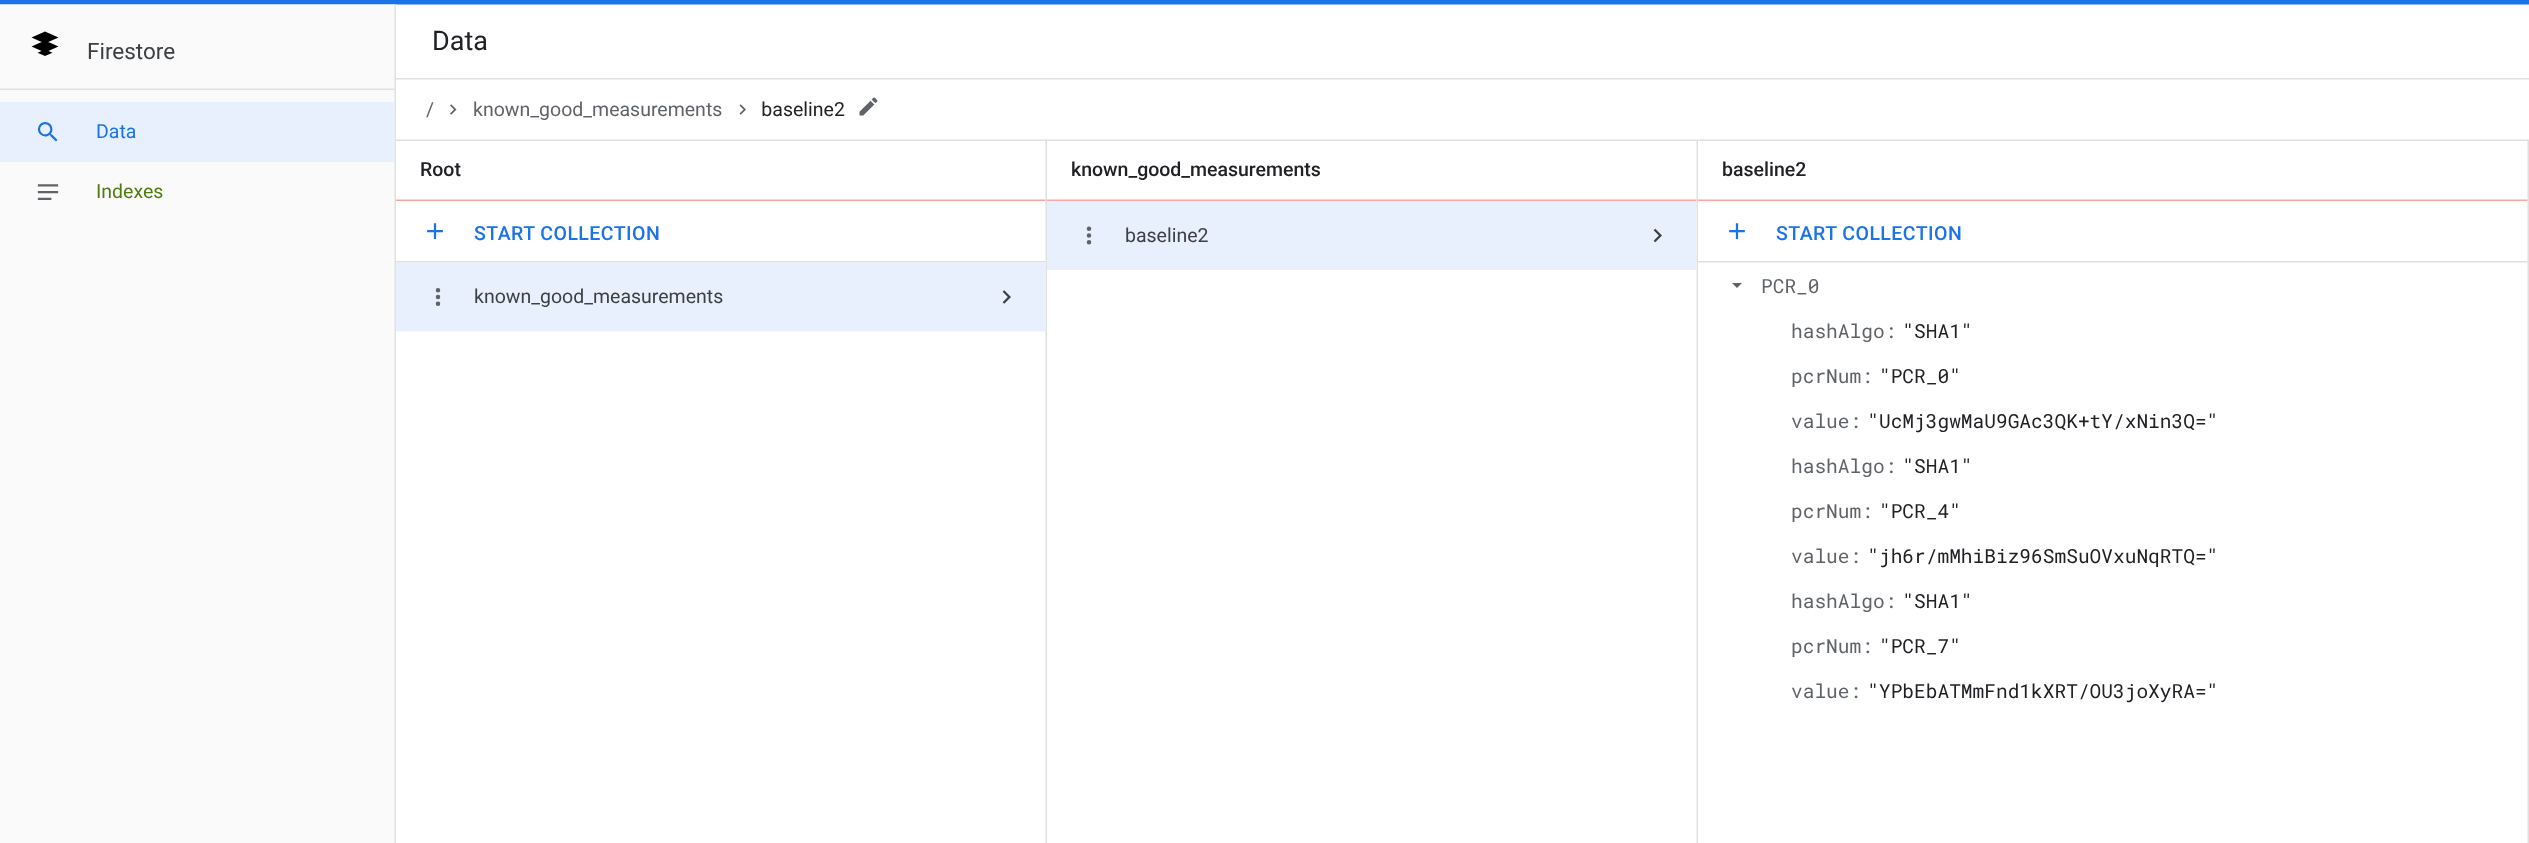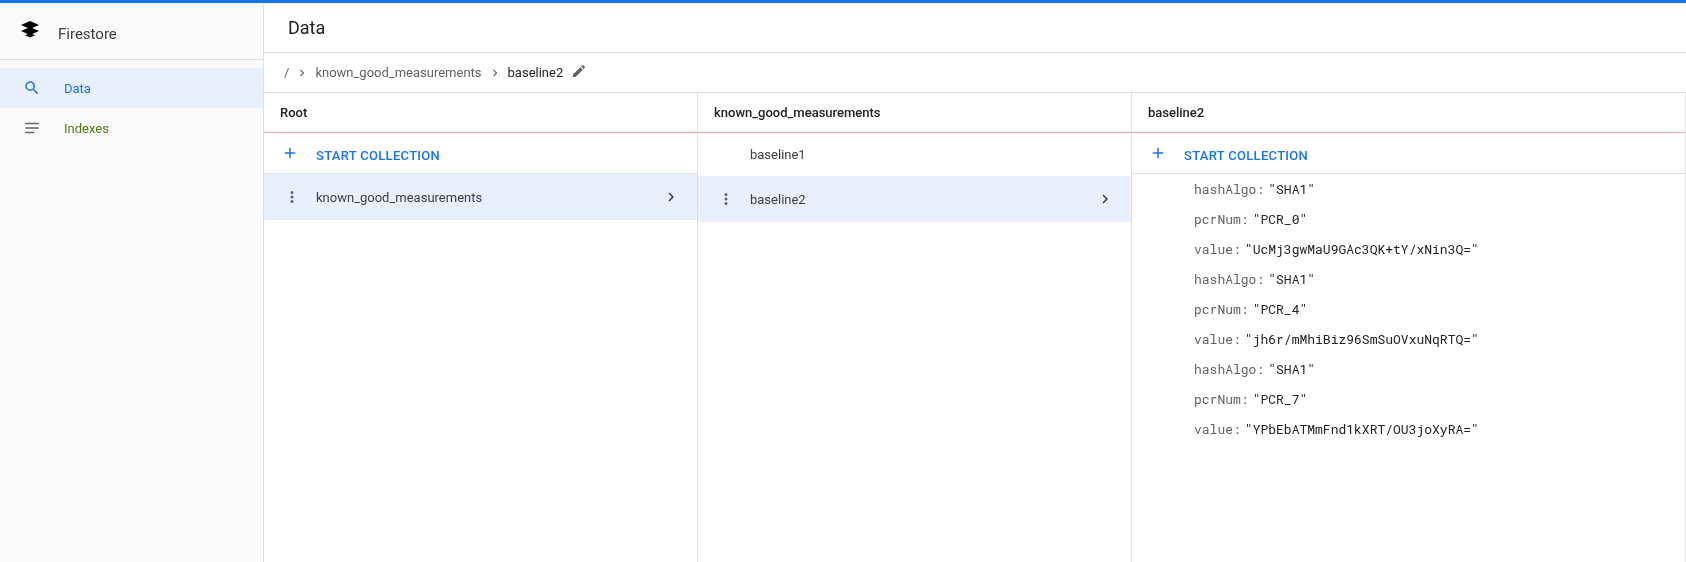--- a/index.html
+++ b/index.html
@@ -146,24 +146,20 @@
                   <path d="M8.59 16.59L13.17 12 8.59 7.41 10 6l6 6-6 6-1.41-1.41z"></path>
                 </svg>
             </span>
           </div>
         </div>
       </section>
 
       <section class="col coll">
         <div class="col-header">known_good_measurements</div>
         <div class="list">
-          <div class="list-item">
-            <span class="spacer-left"></span>
-            <span class="label">baseline1</span>
-          </div>
           <div class="list-item selected">
             <span class="dots">
               <svg viewBox="0 0 24 24" width="18" height="18">
                   <path d="M12 8a2 2 0 110-4 2 2 0 010 4zm0 2a2 2 0 110 4 2 2 0 010-4zm0 6a2 2 0 110 4 2 2 0 010-4z"></path>
                 </svg>
             </span>
             <span class="label">baseline2</span>
             <span class="chevron">
               <svg viewBox="0 0 24 24" width="18" height="18">
                   <path d="M8.59 16.59L13.17 12 8.59 7.41 10 6l6 6-6 6-1.41-1.41z"></path>
@@ -180,20 +176,28 @@
             <svg viewBox="0 0 24 24" width="18" height="18">
                 <path d="M19 13h-6v6h-2v-6H5v-2h6V5h2v6h6v2z"></path>
               </svg>
           </span>
           <span>START COLLECTION</span>
         </div>
 
         <div class="fields">
 
           <div class="field-group">
+            <div class="field-row map-head">
+              <span class="caret">
+                  <svg viewBox="0 0 24 24" width="16" height="16">
+                    <path d="M7 10l5 5 5-5z"></path>
+                  </svg>
+                </span>
+              <span class="key">PCR_0</span>
+            </div>
             <div class="field-row child">
               <span class="key"><span>hashAlgo</span>:</span>
               <span class="val">"SHA1"</span>
             </div>
             <div class="field-row child">
               <span class="key"><span>pcrNum</span>:</span>
               <span class="val">"PCR_0"</span>
             </div>
             <div class="field-row child">
               <span class="key"><span>value</span>:</span>

